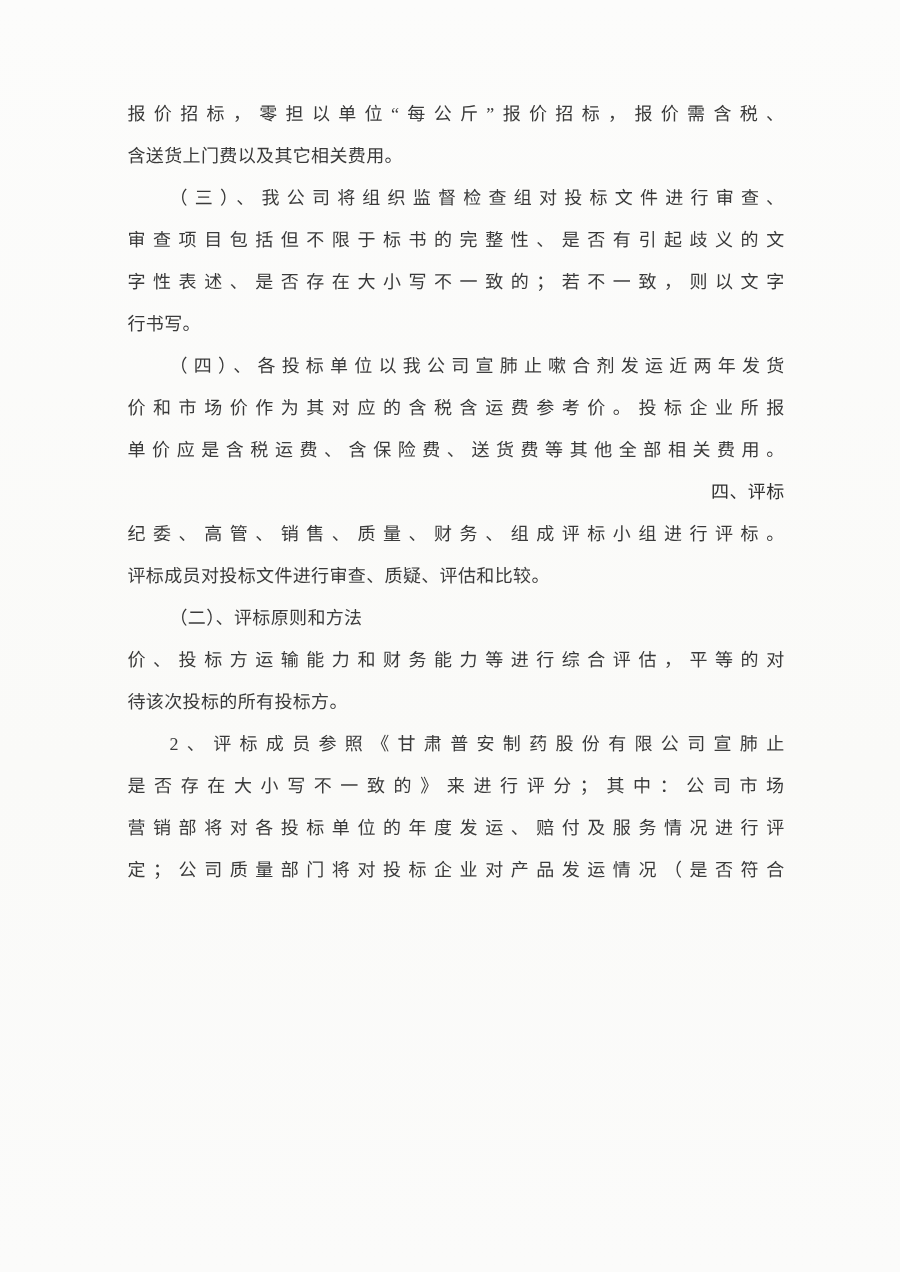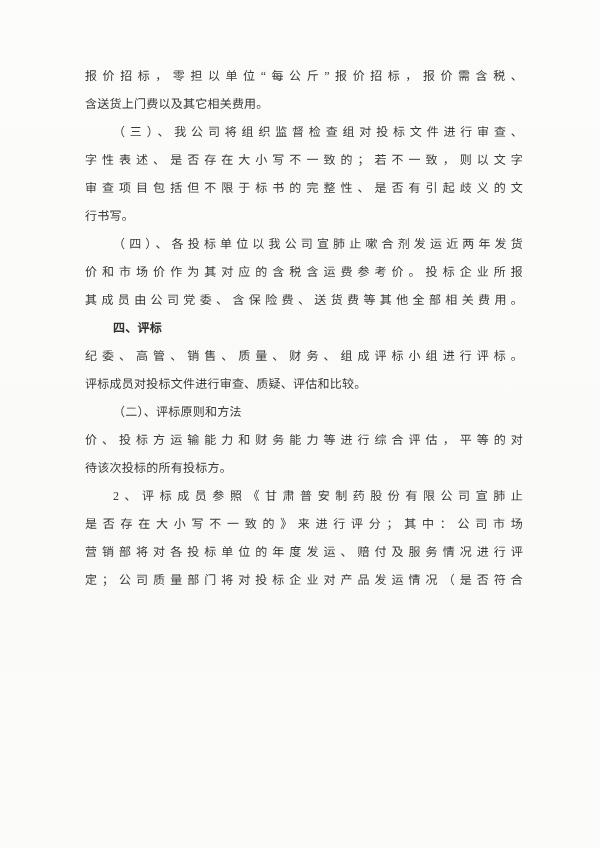--- a/index.html
+++ b/index.html
@@ -36,38 +36,39 @@
     text-align: left;
   }
   .line.j {
     text-align: justify;
     text-align-last: justify;
   }
   .line.ind {
     text-indent: 28px;
   }
   .line.bold {
-    font-weight: 700;
+    font-weight: 400;
     color: #303030;
+    text-align: right;
   }
 </style>
 </head>
 <body>
 
 <div class="page">
   <div class="text-block">
     <div class="line j">报价招标，零担以单位“每公斤”报价招标，报价需含税、</div>
     <div class="line">含送货上门费以及其它相关费用。</div>
     <div class="line ind j">（三）、我公司将组织监督检查组对投标文件进行审查、</div>
+    <div class="line j">审查项目包括但不限于标书的完整性、是否有引起歧义的文</div>
     <div class="line j">字性表述、是否存在大小写不一致的；若不一致，则以文字</div>
-    <div class="line j">审查项目包括但不限于标书的完整性、是否有引起歧义的文</div>
     <div class="line">行书写。</div>
     <div class="line ind j">（四）、各投标单位以我公司宣肺止嗽合剂发运近两年发货</div>
     <div class="line j">价和市场价作为其对应的含税含运费参考价。投标企业所报</div>
-    <div class="line j">其成员由公司党委、含保险费、送货费等其他全部相关费用。</div>
+    <div class="line j">单价应是含税运费、含保险费、送货费等其他全部相关费用。</div>
     <div class="line ind bold">四、评标</div>
     <div class="line j">纪委、高管、销售、质量、财务、组成评标小组进行评标。</div>
     <div class="line">评标成员对投标文件进行审查、质疑、评估和比较。</div>
     <div class="line ind">（二）、评标原则和方法</div>
     <div class="line j">价、投标方运输能力和财务能力等进行综合评估，平等的对</div>
     <div class="line">待该次投标的所有投标方。</div>
     <div class="line ind j">2、评标成员参照《甘肃普安制药股份有限公司宣肺止</div>
     <div class="line j">是否存在大小写不一致的》来进行评分；其中：公司市场</div>
     <div class="line j">营销部将对各投标单位的年度发运、赔付及服务情况进行评</div>
     <div class="line j">定；公司质量部门将对投标企业对产品发运情况（是否符合</div>

